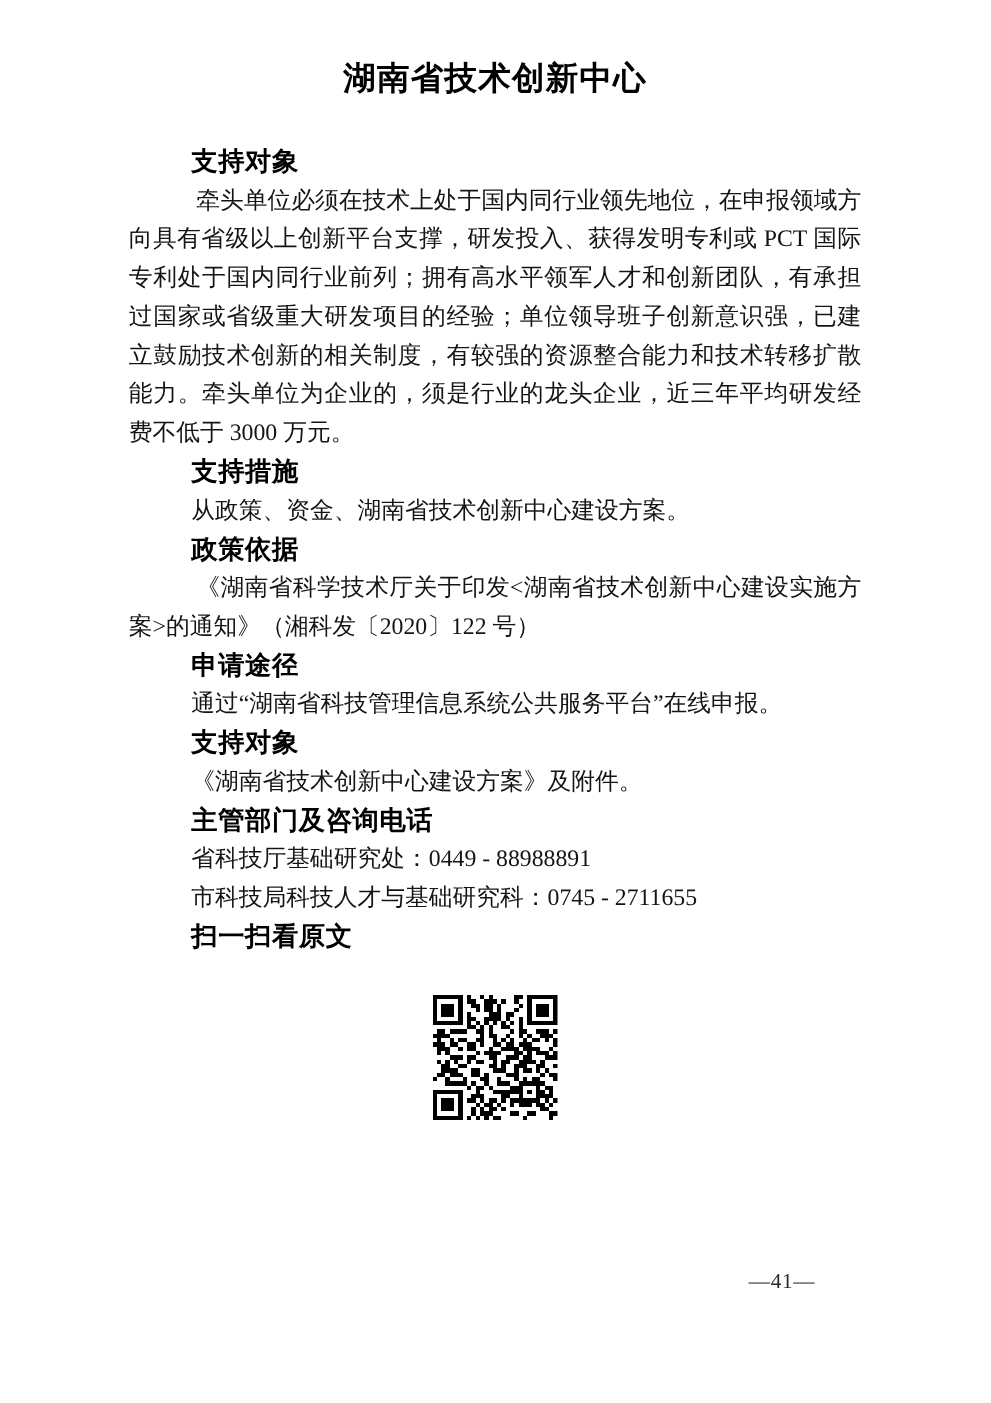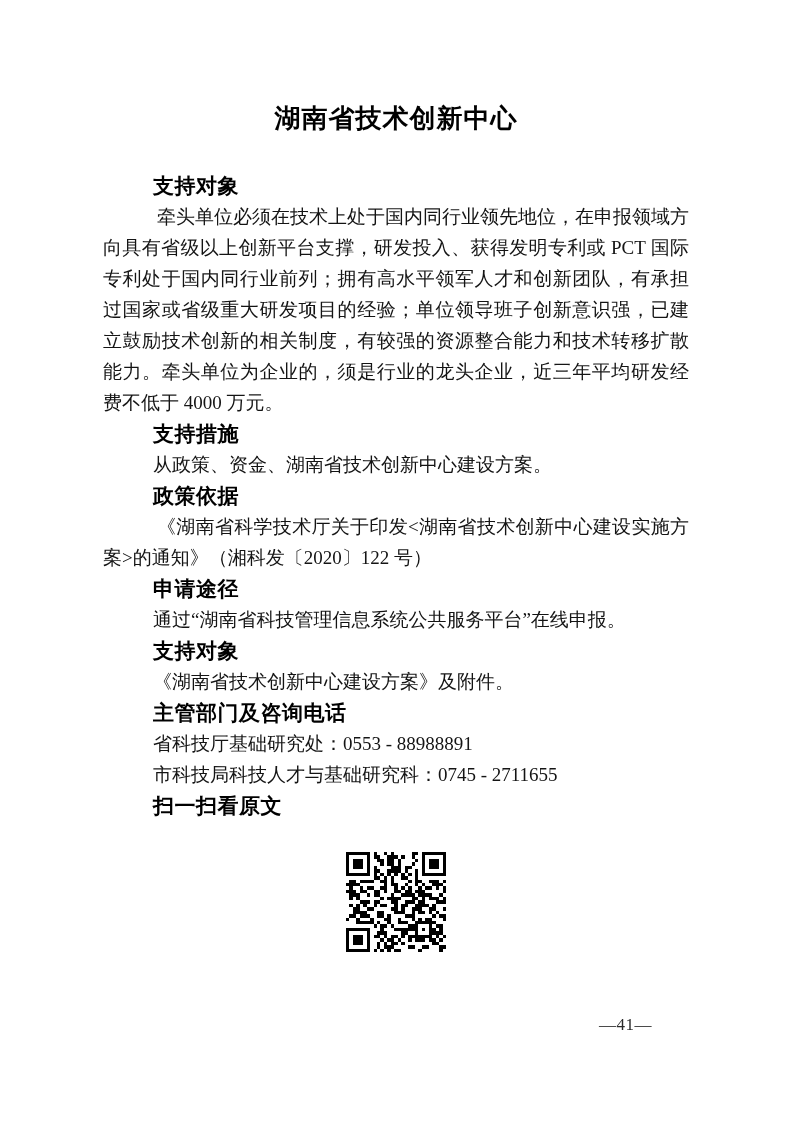--- a/index.html
+++ b/index.html
@@ -9,21 +9,21 @@
   }
   .page {
     position: relative;
     width: 793px;
     height: 1122px;
     background: #ffffff;
     overflow: hidden;
     color: #141414;
   }
   .content {
-    padding: 100px 104px 0 103px;
+    padding: 44px 104px 0 103px;
   }
   .doc-title {
     margin: 0 0 32px 0;
     font-family: "Liberation Serif", "DejaVu Serif", serif;
     font-weight: 700;
     font-size: 26px;
     line-height: 38px;
     text-align: center;
     letter-spacing: 1px;
     color: #000000;
@@ -74,36 +74,36 @@
 </style>
 </head>
 <body>
 
 <div class="page">
   <div class="content">
 
     <h1 class="doc-title">湖南省技术创新中心</h1>
 
     <h2 class="sec-heading">支持对象</h2>
-    <p class="body-para justify">牵头单位必须在技术上处于国内同行业领先地位，在申报领域方向具有省级以上创新平台支撑，研发投入、获得发明专利或 PCT 国际专利处于国内同行业前列；拥有高水平领军人才和创新团队，有承担过国家或省级重大研发项目的经验；单位领导班子创新意识强，已建立鼓励技术创新的相关制度，有较强的资源整合能力和技术转移扩散能力。牵头单位为企业的，须是行业的龙头企业，近三年平均研发经费不低于 4000 万元。</p>
+    <p class="body-para justify">牵头单位必须在技术上处于国内同行业领先地位，在申报领域方向具有省级以上创新平台支撑，研发投入、获得发明专利或 PCT 国际专利处于国内同行业前列；拥有高水平领军人才和创新团队，有承担过国家或省级重大研发项目的经验；单位领导班子创新意识强，已建立鼓励技术创新的相关制度，有较强的资源整合能力和技术转移扩散能力。牵头单位为企业的，须是行业的龙头企业，近三年平均研发经费不低于 3000 万元。</p>
 
     <h2 class="sec-heading">支持措施</h2>
     <p class="body-para">从政策、资金、湖南省技术创新中心建设方案。</p>
 
     <h2 class="sec-heading">政策依据</h2>
     <p class="body-para justify">《湖南省科学技术厅关于印发&lt;湖南省技术创新中心建设实施方案&gt;的通知》（湘科发〔2020〕122 号）</p>
 
     <h2 class="sec-heading">申请途径</h2>
     <p class="body-para">通过“湖南省科技管理信息系统公共服务平台”在线申报。</p>
 
     <h2 class="sec-heading">支持对象</h2>
     <p class="body-para">《湖南省技术创新中心建设方案》及附件。</p>
 
     <h2 class="sec-heading">主管部门及咨询电话</h2>
-    <p class="body-para">省科技厅基础研究处：0553 - 88988891</p>
+    <p class="body-para">省科技厅基础研究处：0449 - 88988891</p>
     <p class="body-para">市科技局科技人才与基础研究科：0745 - 2711655</p>
 
     <h2 class="sec-heading">扫一扫看原文</h2>
 
     <div class="qr-wrap">
       <svg class="qr-svg" viewBox="0 0 29 29" shape-rendering="crispEdges" xmlns="http://www.w3.org/2000/svg">
           <g fill="#000000">
             <rect x="0" y="0" width="1" height="1"></rect>
             <rect x="1" y="0" width="1" height="1"></rect>
             <rect x="2" y="0" width="1" height="1"></rect>

